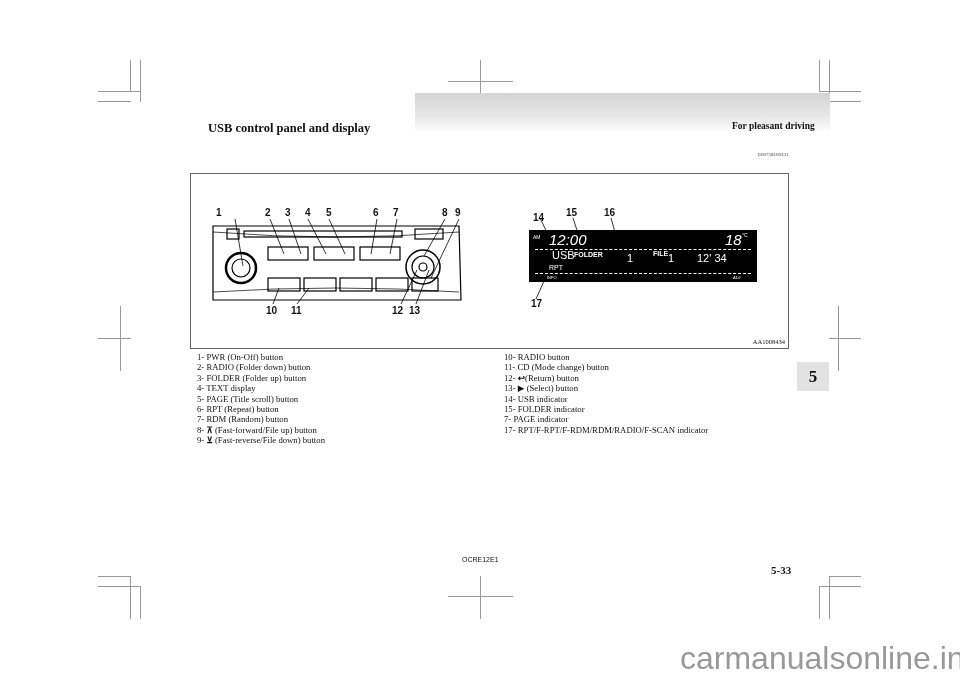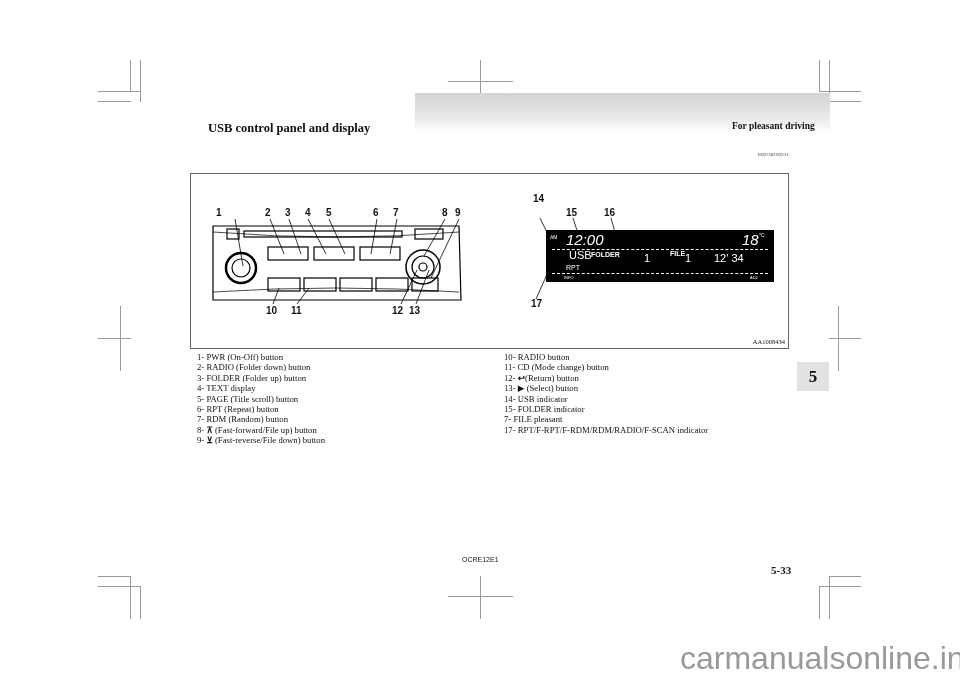--- a/index.html
+++ b/index.html
@@ -8,21 +8,21 @@
   .abs { position:absolute; }
   .crop { position:absolute; background:#9a9a9a; }
   .header-band { left:415px; top:93px; width:415px; height:40px;
      background:linear-gradient(to bottom,#d4d4d4 0%,#e8e8e8 60%,#ffffff 100%); }
   .section-title { left:208px; top:121px; font-size:12.5px; font-weight:bold; }
   .page-title { left:732px; top:121px; font-size:9.5px; font-weight:bold; }
   .code { left:758px; top:152px; font-size:5px; color:#333; }
   .figure { left:190px; top:173px; width:597px; height:174px; border:1px solid #666; background:#fff; }
   .fig-id { right:3px; bottom:3px; font-size:6.5px; }
   .callout { font-family:"Liberation Sans", sans-serif; font-weight:bold; font-size:10px; }
-  .lcd { left:338px; top:56px; width:228px; height:52px; background:#000;margin-left:17px; }
+  .lcd { left:338px; top:56px; width:228px; height:52px; background:#000; }
   .lcd .t { position:absolute; color:#fff; font-family:"Liberation Sans", sans-serif; }
   .lcd .dash { position:absolute; left:6px; right:6px; border-top:1px dashed #fff; }
   .list { font-size:8.7px; line-height:10.4px;margin-left:8px; }
   .list div { white-space:nowrap; }
   .chapter-tab { left:797px; top:362px; width:32px; height:29px; background:#e2e2e2;
      font-size:17px; font-weight:bold; text-align:center; line-height:29px; }
   .footer-code { left:462px; top:556px; font-family:"Liberation Sans", sans-serif; font-size:7px; }
   .page-no { left:771px; top:564px; font-size:11px; font-weight:bold; }
   .watermark { left:680px; top:640px; font-family:"Liberation Sans", sans-serif; font-size:32px; color:#999; }
 </style>
@@ -117,21 +117,21 @@
   <span class="abs callout" style="left:135px;top:33px;">5</span>
   <span class="abs callout" style="left:182px;top:33px;">6</span>
   <span class="abs callout" style="left:202px;top:33px;">7</span>
   <span class="abs callout" style="left:251px;top:33px;">8</span>
   <span class="abs callout" style="left:264px;top:33px;">9</span>
   <span class="abs callout" style="left:75px;top:131px;">10</span>
   <span class="abs callout" style="left:100px;top:131px;">11</span>
   <span class="abs callout" style="left:201px;top:131px;">12</span>
   <span class="abs callout" style="left:218px;top:131px;">13</span>
 
-  <span class="abs callout" style="left:342px;top:19px;text-align:right;">14</span>
+  <span class="abs callout" style="left:342px;top:38px;text-align:right;">14</span>
   <span class="abs callout" style="left:375px;top:33px;">15</span>
   <span class="abs callout" style="left:413px;top:33px;">16</span>
   <span class="abs callout" style="left:340px;top:124px;">17</span>
 
   <div class="abs lcd">
     <span class="t" style="left:4px;top:4px;font-size:5px;">AM</span>
     <span class="t" style="left:20px;top:1px;font-size:15px;font-style:italic;">12:00</span>
     <span class="t" style="left:196px;top:1px;font-size:15px;font-style:italic;">18</span>
     <span class="t" style="left:213px;top:2px;font-size:5px;">°C</span>
     <div class="dash" style="top:19px;"></div>
@@ -162,21 +162,21 @@
   <div><span>9-</span> <span style="font-weight:bold;">⊻</span> <span>(Fast-reverse/File down) button</span></div>
 </div>
 
 <div class="abs list" style="left:496px;top:352px;">
   <div><span>10-</span> <span>RADIO button</span></div>
   <div><span>11-</span> <span>CD (Mode change) button</span></div>
   <div><span>12-</span> <span style="font-weight:bold;">↩</span><span>(Return) button</span></div>
   <div><span>13-</span> <span>▶</span> <span>(Select) button</span></div>
   <div><span>14-</span> <span>USB indicator</span></div>
   <div><span>15-</span> <span>FOLDER indicator</span></div>
-  <div><span>7-</span> <span>FILE pleasant</span></div>
+  <div><span>7-</span> <span>PAGE indicator</span></div>
   <div><span>17-</span> <span>RPT/F-RPT/F-RDM/RDM/RADIO/F-SCAN indicator</span></div>
 </div>
 
 <div class="abs chapter-tab">5</div>
 
 <div class="abs footer-code">OCRE12E1</div>
 <div class="abs page-no">5-33</div>
 <div class="abs watermark">carmanualsonline.info</div>
 
 </body></html>

